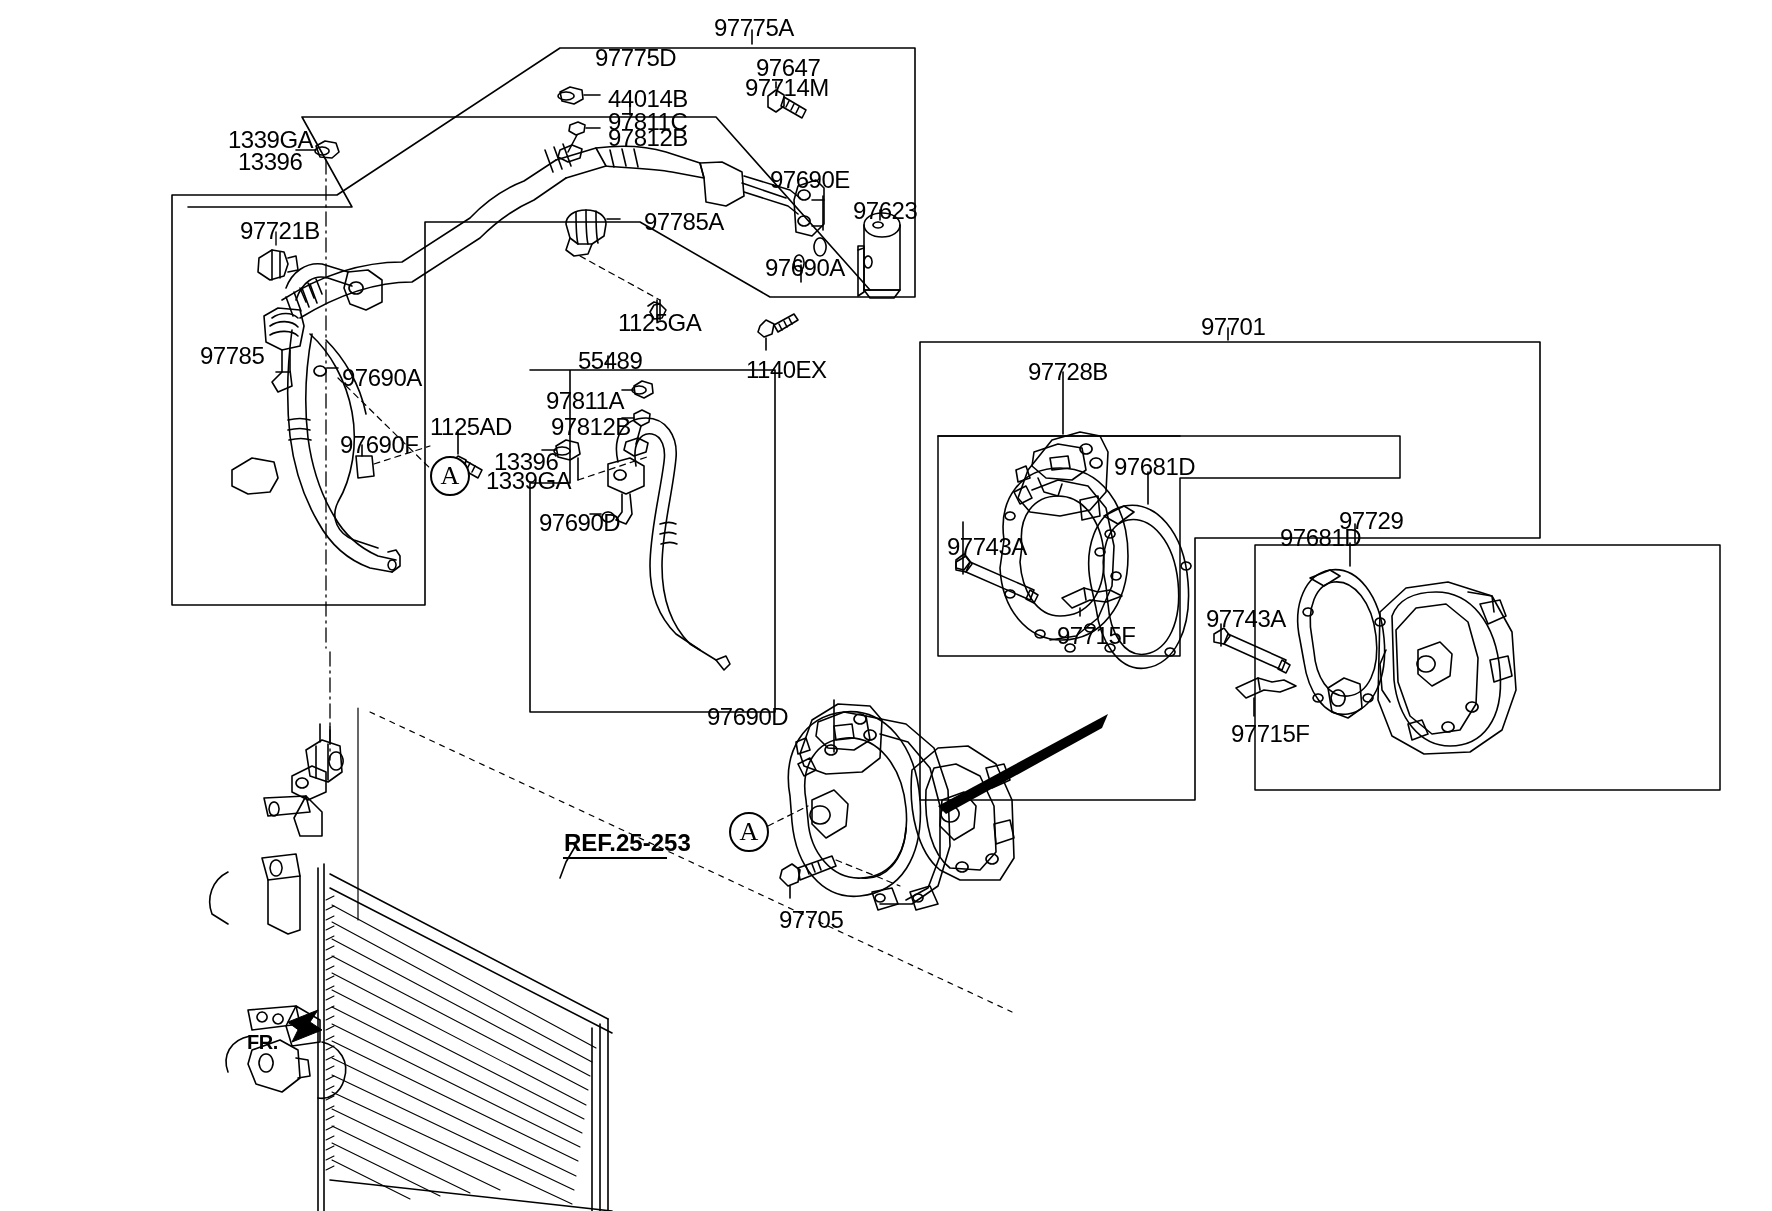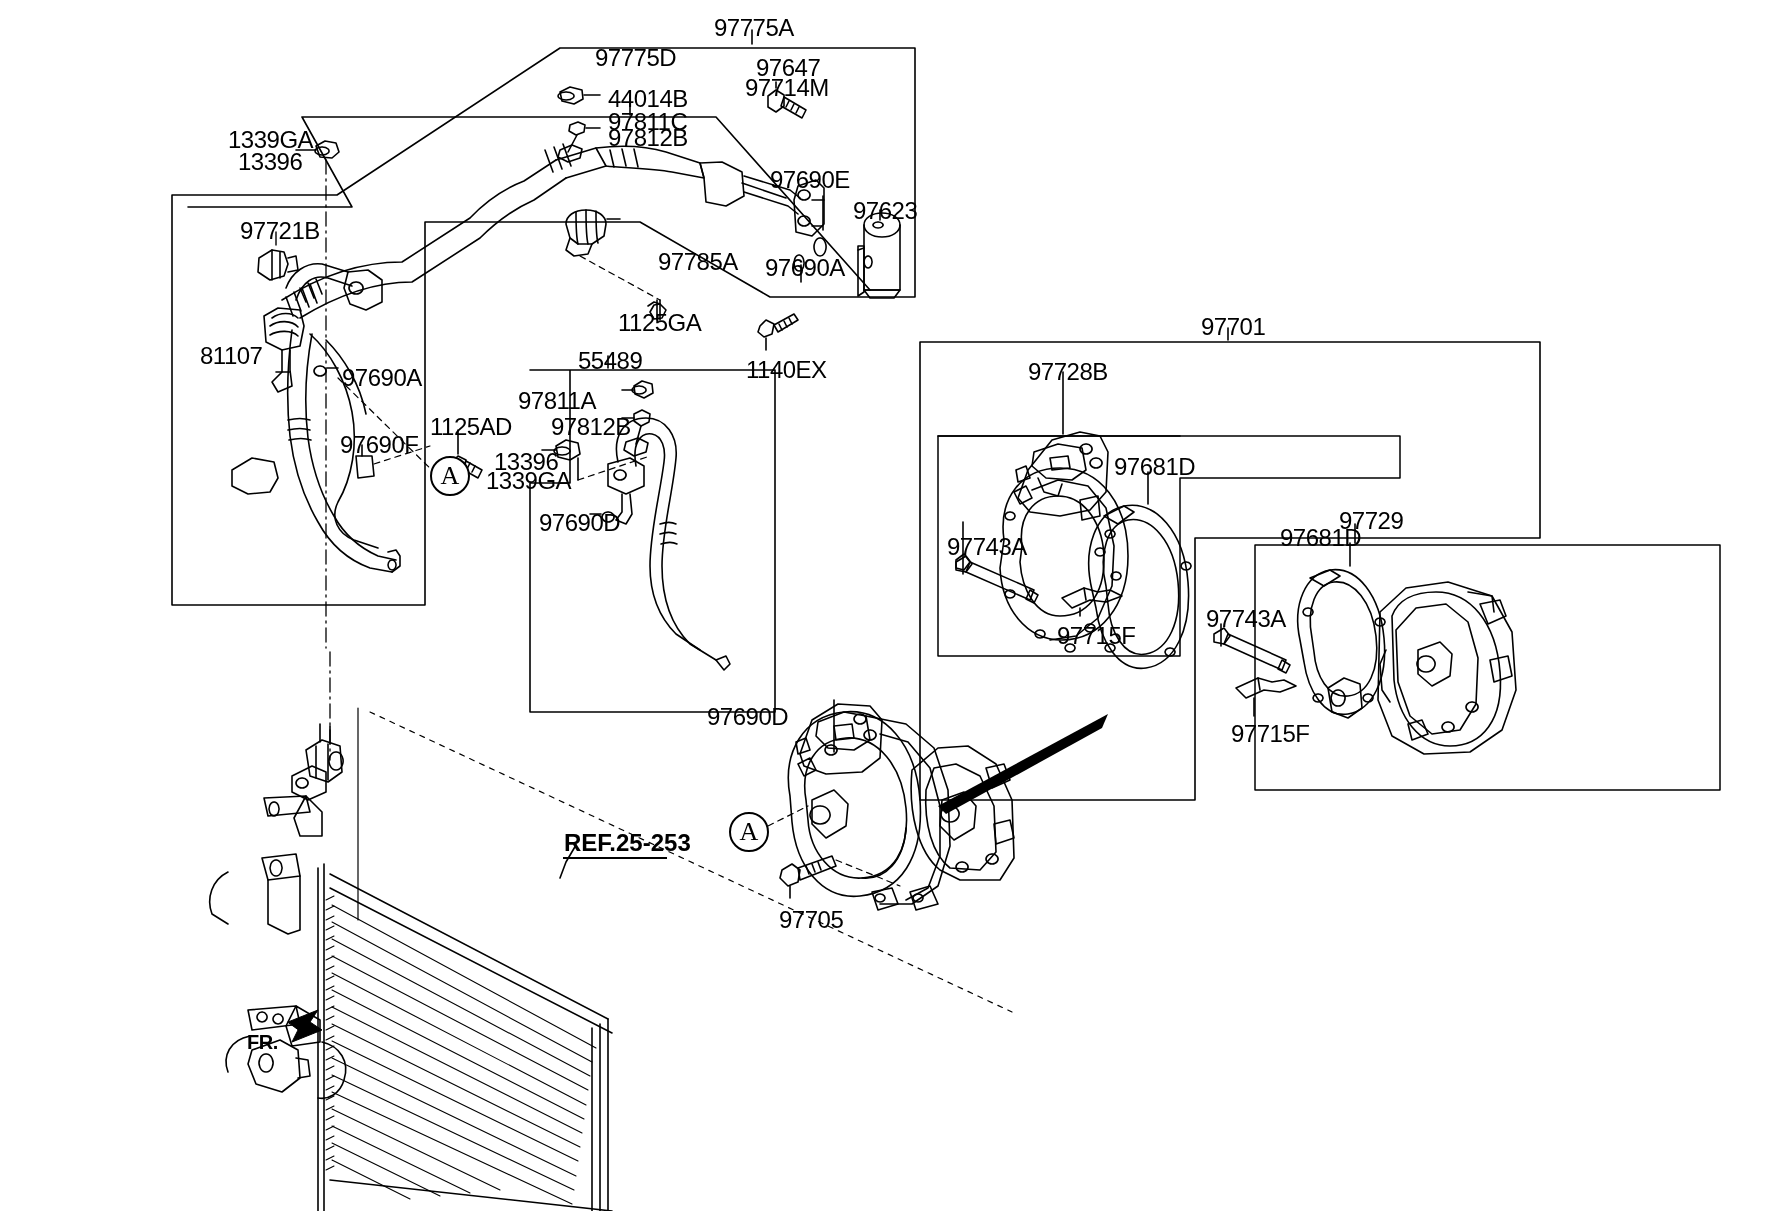--- a/index.html
+++ b/index.html
@@ -511,31 +511,31 @@
 <div class="lbl" style="left:595px;top:46px;">97775D</div>
 <div class="lbl" style="left:756px;top:56px;">97647</div>
 <div class="lbl" style="left:745px;top:76px;">97714M</div>
 <div class="lbl" style="left:608px;top:87px;">44014B</div>
 <div class="lbl" style="left:608px;top:110px;">97811C</div>
 <div class="lbl" style="left:608px;top:126px;">97812B</div>
 <div class="lbl" style="left:228px;top:128px;">1339GA</div>
 <div class="lbl" style="left:238px;top:150px;">13396</div>
 <div class="lbl" style="left:770px;top:168px;">97690E</div>
 <div class="lbl" style="left:853px;top:199px;">97623</div>
-<div class="lbl" style="left:658px;top:210px;margin-top:40px;">97785A</div>
+<div class="lbl" style="left:644px;top:210px;">97785A</div>
 <div class="lbl" style="left:240px;top:219px;">97721B</div>
 <div class="lbl" style="left:765px;top:256px;">97690A</div>
 <div class="lbl" style="left:618px;top:311px;">1125GA</div>
 <div class="lbl" style="left:1201px;top:315px;">97701</div>
-<div class="lbl" style="left:200px;top:344px;">81107</div>
+<div class="lbl" style="left:200px;top:344px;">97785</div>
 <div class="lbl" style="left:342px;top:366px;">97690A</div>
 <div class="lbl" style="left:746px;top:358px;">1140EX</div>
 <div class="lbl" style="left:578px;top:349px;">55489</div>
 <div class="lbl" style="left:1028px;top:360px;">97728B</div>
-<div class="lbl" style="left:518px;top:389px;">97811A</div>
+<div class="lbl" style="left:546px;top:389px;">97811A</div>
 <div class="lbl" style="left:551px;top:415px;">97812B</div>
 <div class="lbl" style="left:430px;top:415px;">1125AD</div>
 <div class="lbl" style="left:340px;top:433px;">97690F</div>
 <div class="lbl" style="left:494px;top:450px;">13396</div>
 <div class="lbl" style="left:486px;top:469px;">1339GA</div>
 <div class="lbl" style="left:1114px;top:455px;">97681D</div>
 <div class="lbl" style="left:539px;top:511px;">97690D</div>
 <div class="lbl" style="left:947px;top:535px;">97743A</div>
 <div class="lbl" style="left:1339px;top:509px;">97729</div>
 <div class="lbl" style="left:1280px;top:526px;">97681D</div>

